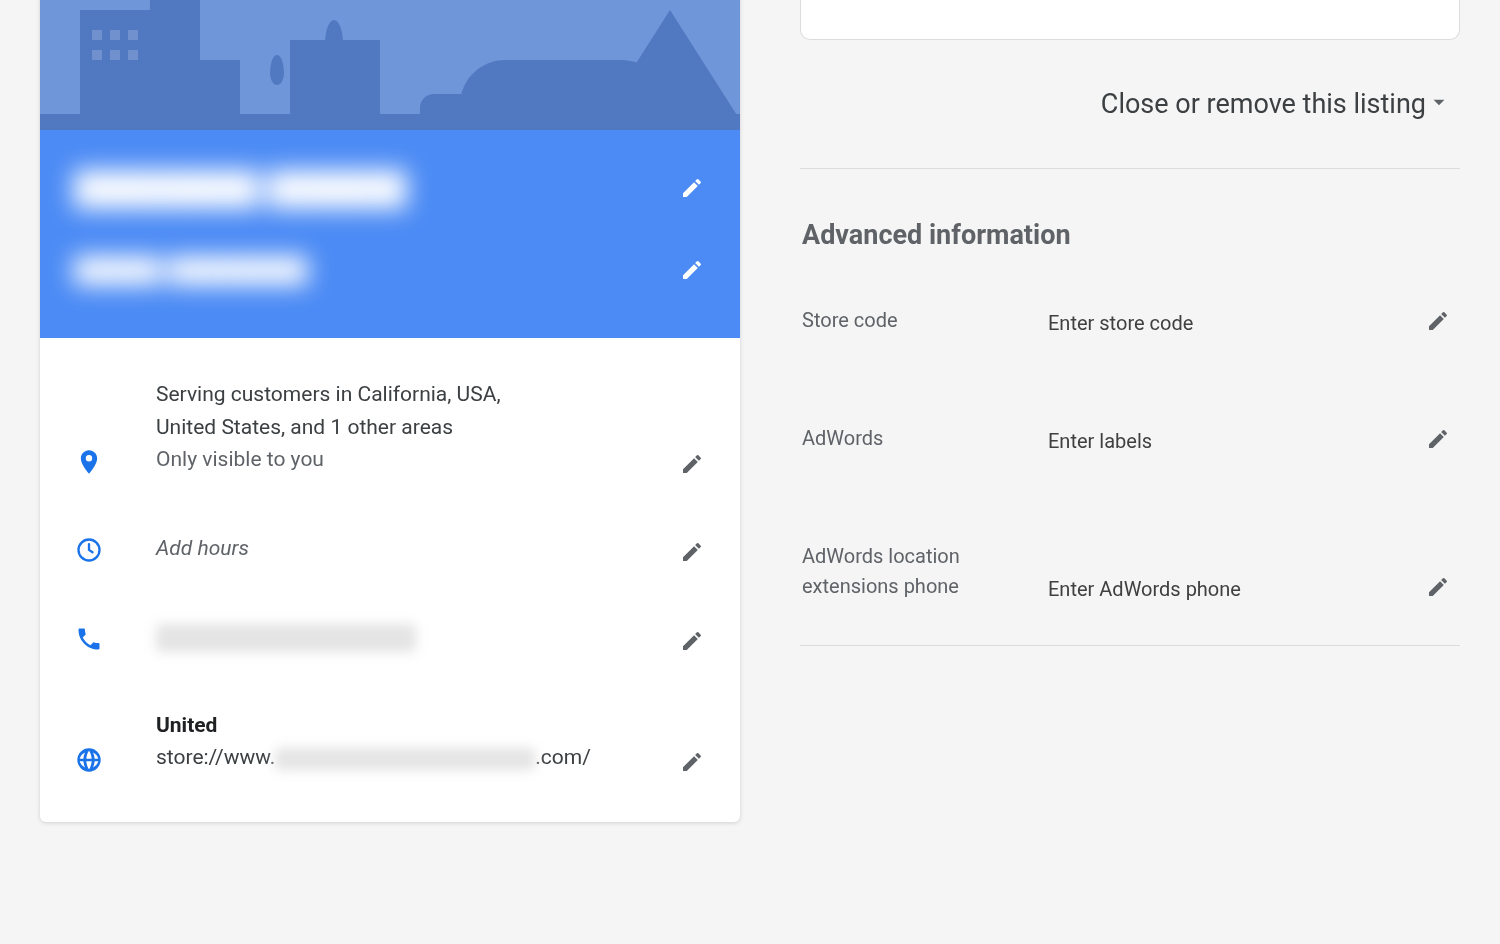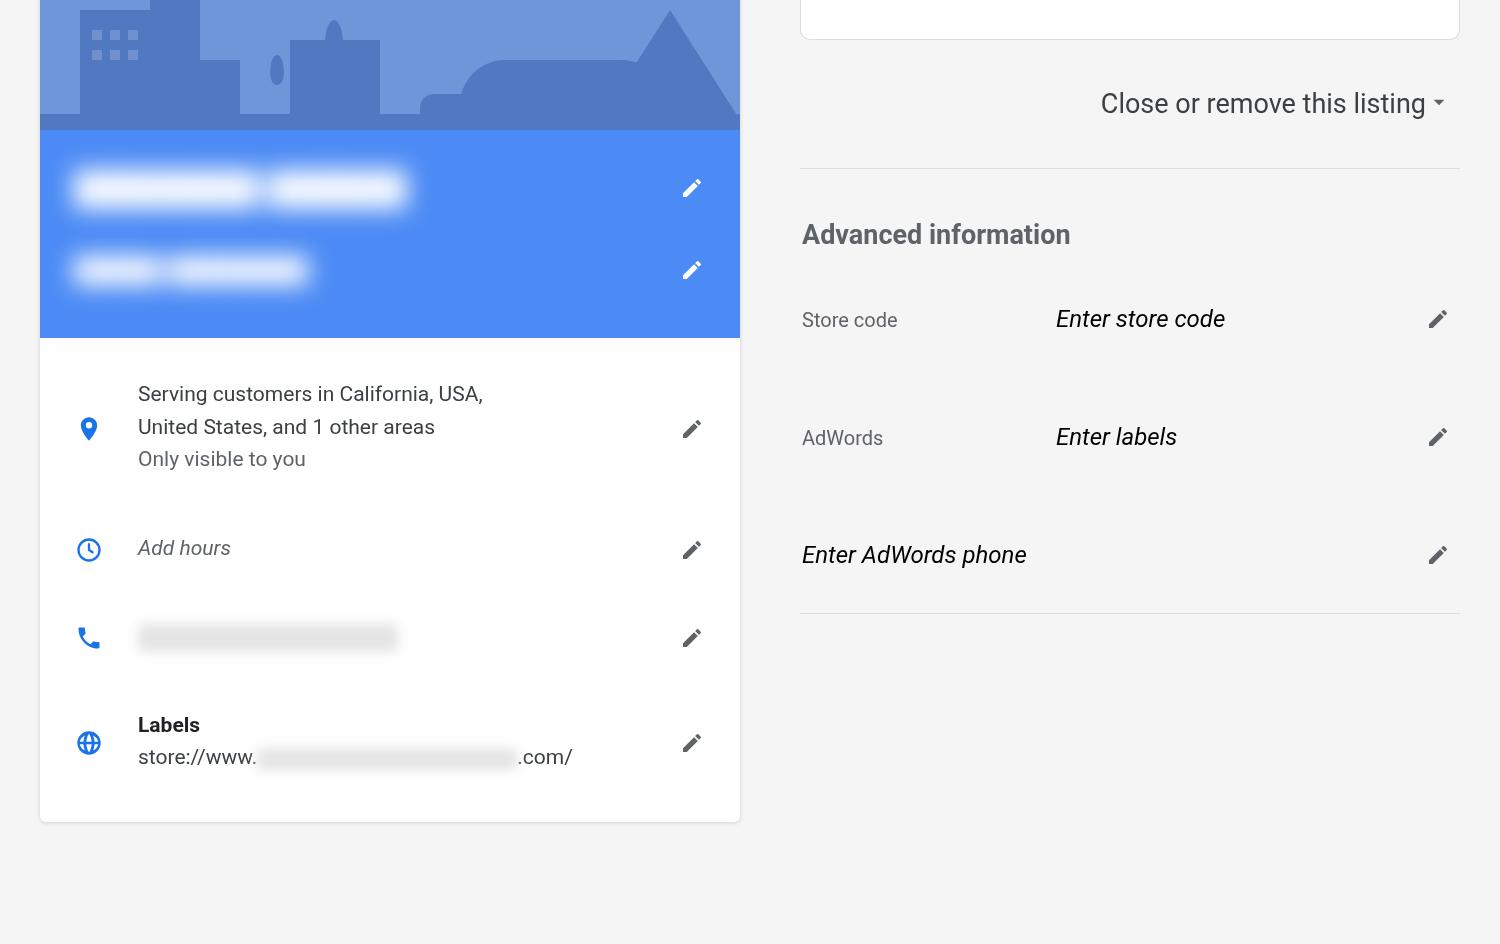--- a/index.html
+++ b/index.html
@@ -44,42 +44,42 @@
   .title-row{display:flex;align-items:center;justify-content:space-between;min-height:56px}
   .title-row + .title-row{margin-top:26px}
   .blur-text{filter:blur(12px);color:#fff;font-size:32px;font-weight:400;letter-spacing:.5px;user-select:none}
   .blur-text.sm{font-size:24px}
   .icon-btn{width:28px;height:28px;display:inline-flex;align-items:center;justify-content:center;cursor:pointer;flex-shrink:0}
   .icon-btn svg{width:24px;height:24px}
   .pencil-dark svg{fill:#5f6368}
   .pencil-white svg{fill:#fff}
 
   .info-list{padding:26px 34px 20px 34px}
-  .info-row{display:flex;align-items:center;gap:34px;padding:28px 0}
+  .info-row{display:flex;align-items:flex-end;gap:52px;padding:28px 0}
   .info-row:first-child{padding-top:14px}
   .info-icon{width:30px;flex-shrink:0;display:flex;justify-content:center;padding-top:4px}
   .info-icon svg{width:28px;height:28px}
   .info-body{flex:1;font-size:21px;line-height:1.55;color:var(--text)}
   .info-body .ital{color:var(--muted)}
   .info-body.ital{font-style:italic;color:var(--muted)}
   .info-body .lbl{font-weight:700;color:#202124}
   .info-body .blurred{display:inline-block;width:260px;height:28px;background:#e4e4e4;border-radius:4px;filter:blur(6px);vertical-align:middle}
   .info-edit{flex-shrink:0;padding-top:4px}
 
   
   .right{flex:1;padding-top:0}
   .top-card{height:40px;border:1px solid var(--line);border-top:none;border-radius:0 0 10px 10px;background:#fff}
   .accordion{display:flex;align-items:center;justify-content:flex-end;padding:48px 8px 48px 2px;cursor:pointer}
   .accordion .head{font-size:27px;color:#3c4043;font-weight:400}
   .chevron svg{width:26px;height:26px;fill:#5f6368}
   hr.sep{border:none;border-top:1px solid var(--line);margin:0}
   .section-title{font-size:27px;color:var(--muted);font-weight:700;padding:50px 0 10px 2px}
-  .adv-row{display:flex;align-items:flex-start;gap:24px;padding:44px 8px 44px 2px}
+  .adv-row{display:flex;align-items:flex-end;gap:16px;padding:44px 8px 44px 2px}
   .adv-label{width:230px;flex-shrink:0;font-size:20px;color:var(--muted);line-height:1.5}
-  .adv-value{flex:1;font-size:24px;font-style:italic;color:#000000}
+  .adv-value{flex:1;font-size:20px;color:#404040}
   .adv-edit{flex-shrink:0}
 </style>
 </head>
 <body>
 
 <svg width="0" height="0" style="position:absolute">
   <symbol id="pencil" viewBox="0 0 24 24">
       <path d="M3 17.25V21h3.75L17.81 9.94l-3.75-3.75L3 17.25zM20.71 7.04a1 1 0 0 0 0-1.41l-2.34-2.34a1 1 0 0 0-1.41 0l-1.83 1.83 3.75 3.75 1.83-1.83z"></path>
     </symbol>
 </svg>
@@ -179,21 +179,21 @@
         </span>
       </div>
 
       <div class="info-row">
         <span class="info-icon">
           <svg viewBox="0 0 24 24" fill="#1a73e8">
               <path d="M12 2a10 10 0 1 0 0 20 10 10 0 0 0 0-20zm7.9 9h-3.1a16 16 0 0 0-1.3-5.5A8 8 0 0 1 19.9 11zM12 4c.9 1.2 2 3.5 2.3 7H9.7C10 7.5 11.1 5.2 12 4zM8.5 5.5A16 16 0 0 0 7.2 11H4.1a8 8 0 0 1 4.4-5.5zM4.1 13h3.1c.2 2.1.7 4 1.3 5.5A8 8 0 0 1 4.1 13zm5.6 0h4.6c-.3 3.5-1.4 5.8-2.3 7-.9-1.2-2-3.5-2.3-7zm5.8 5.5c.6-1.5 1.1-3.4 1.3-5.5h3.1a8 8 0 0 1-4.4 5.5z"></path>
             </svg>
         </span>
         <div class="info-body">
-          <div class="lbl">Labels</div>
+          <div class="lbl">United</div>
           <div>
             <span>store://www.</span><span class="blurred" style="width:260px;height:22px"></span><span>.com/</span>
           </div>
         </div>
         <span class="info-edit icon-btn pencil-dark">
           <svg>
               <use href="#pencil"></use>
             </svg>
         </span>
       </div>
@@ -231,20 +231,21 @@
       <div class="adv-label">AdWords</div>
       <div class="adv-value">Enter labels</div>
       <span class="adv-edit icon-btn pencil-dark">
         <svg>
             <use href="#pencil"></use>
           </svg>
       </span>
     </div>
 
     <div class="adv-row">
+      <div class="adv-label">AdWords location extensions phone</div>
       <div class="adv-value">Enter AdWords phone</div>
       <span class="adv-edit icon-btn pencil-dark">
         <svg>
             <use href="#pencil"></use>
           </svg>
       </span>
     </div>
 
     <hr class="sep">
   </div>

